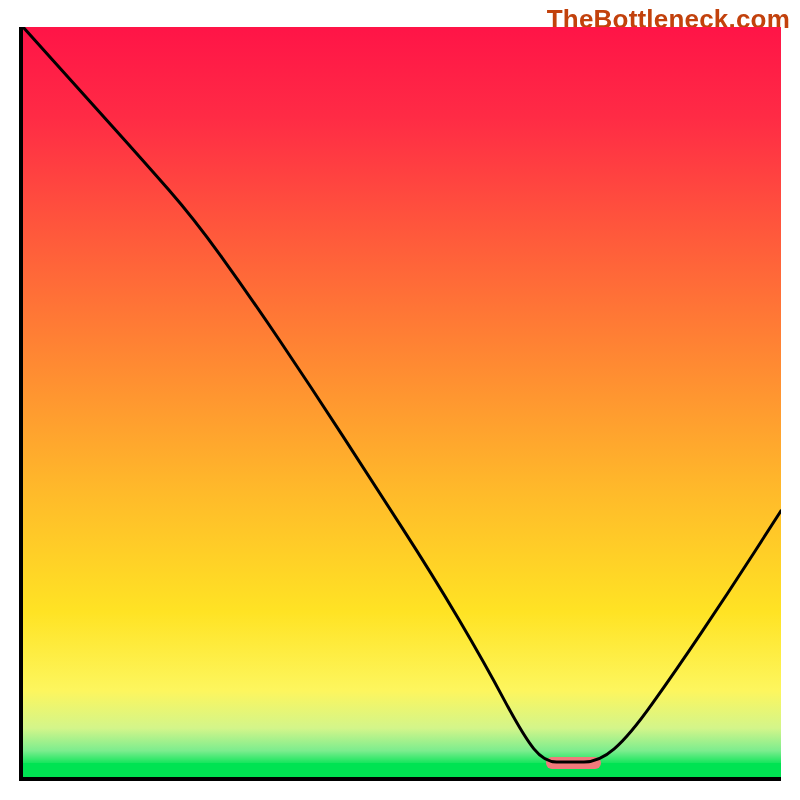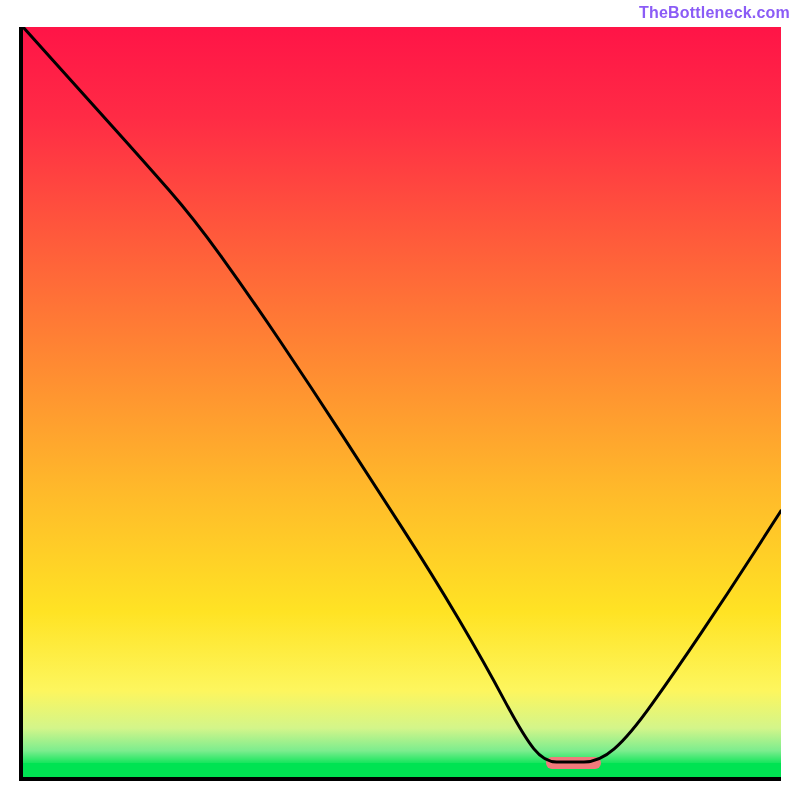--- a/index.html
+++ b/index.html
@@ -12,23 +12,23 @@
   }
   .canvas {
     position: relative;
     width: 800px;
     height: 800px;
   }
   .watermark {
     position: absolute;
     top: 4px;
     right: 10px;
-    font-size: 16px;
+    font-size: 26px;
     font-weight: 600;
-    color: #8b5cf6;
+    color: #c2410c;
     letter-spacing: 0.2px;
     text-align: right;
   }
   .plot-frame {
     position: absolute;
     left: 19px;
     top: 27px;
     width: 762px;
     height: 754px;
     border-left: 4px solid #000;

